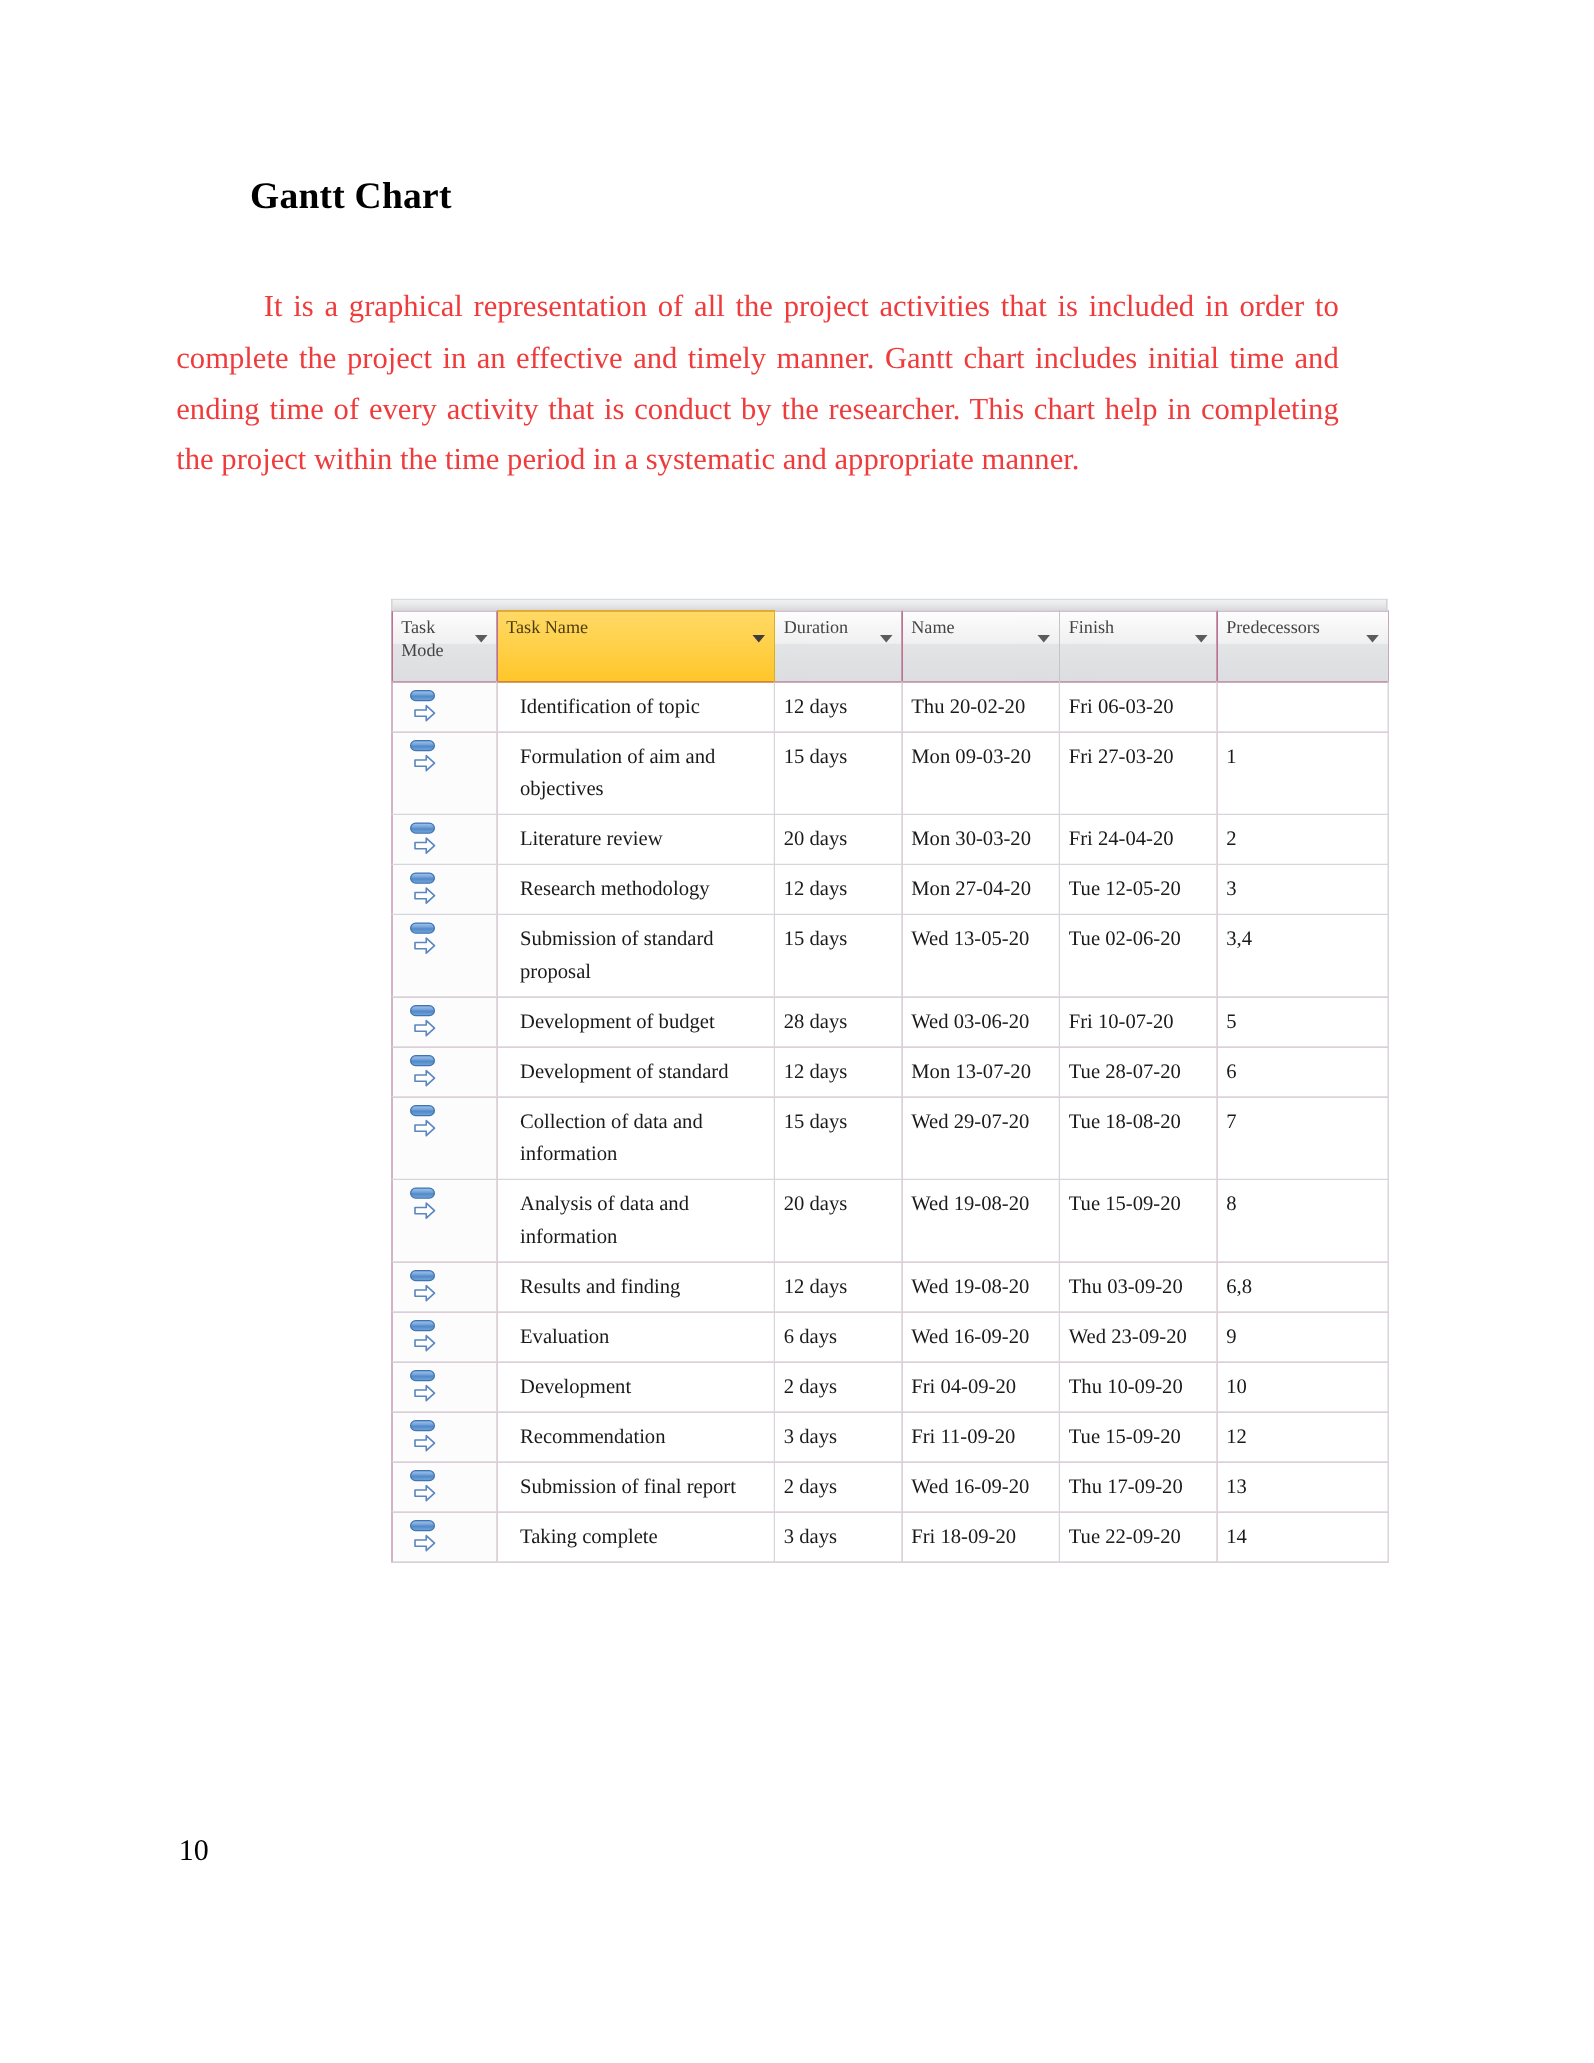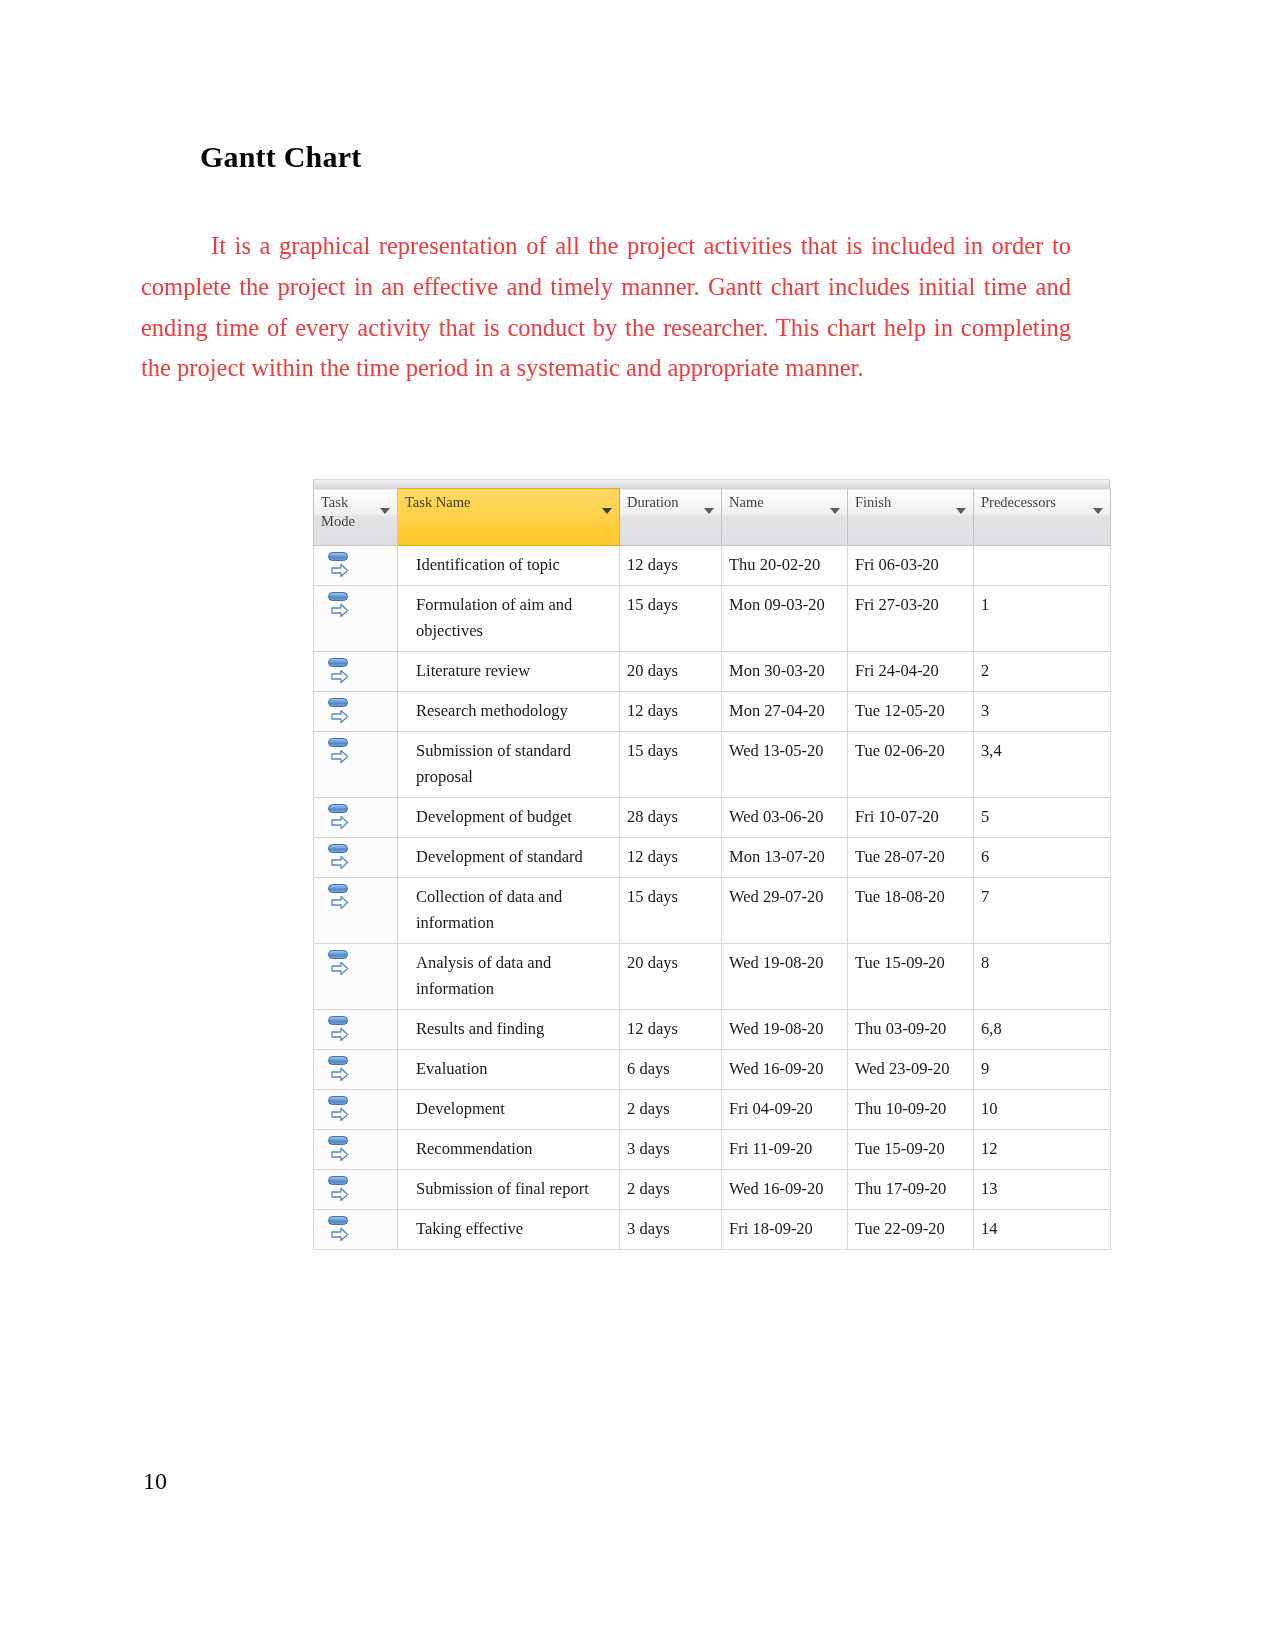--- a/index.html
+++ b/index.html
@@ -430,21 +430,21 @@
           </tr>
           <tr>
             <td class="mode-cell">
               <span class="task-mode-icon">
                 <span class="tm-bar"></span>
                 <svg class="tm-arrow" viewBox="0 0 18 15" xmlns="http://www.w3.org/2000/svg">
                   <path d="M1 5 H10 V1.5 L16.6 7.5 L10 13.5 V10 H1 Z" fill="#ffffff" stroke="#5b86c0" stroke-width="1.3" stroke-linejoin="round"></path>
                 </svg>
               </span>
             </td>
-            <td class="name-cell">Taking effective</td>
+            <td class="name-cell">Taking complete</td>
             <td>3 days</td>
             <td>Fri 18-09-20</td>
             <td>Tue 22-09-20</td>
             <td>14</td>
           </tr>
         </tbody>
     </table>
   </div>
 
   <div class="page-number">10</div>

